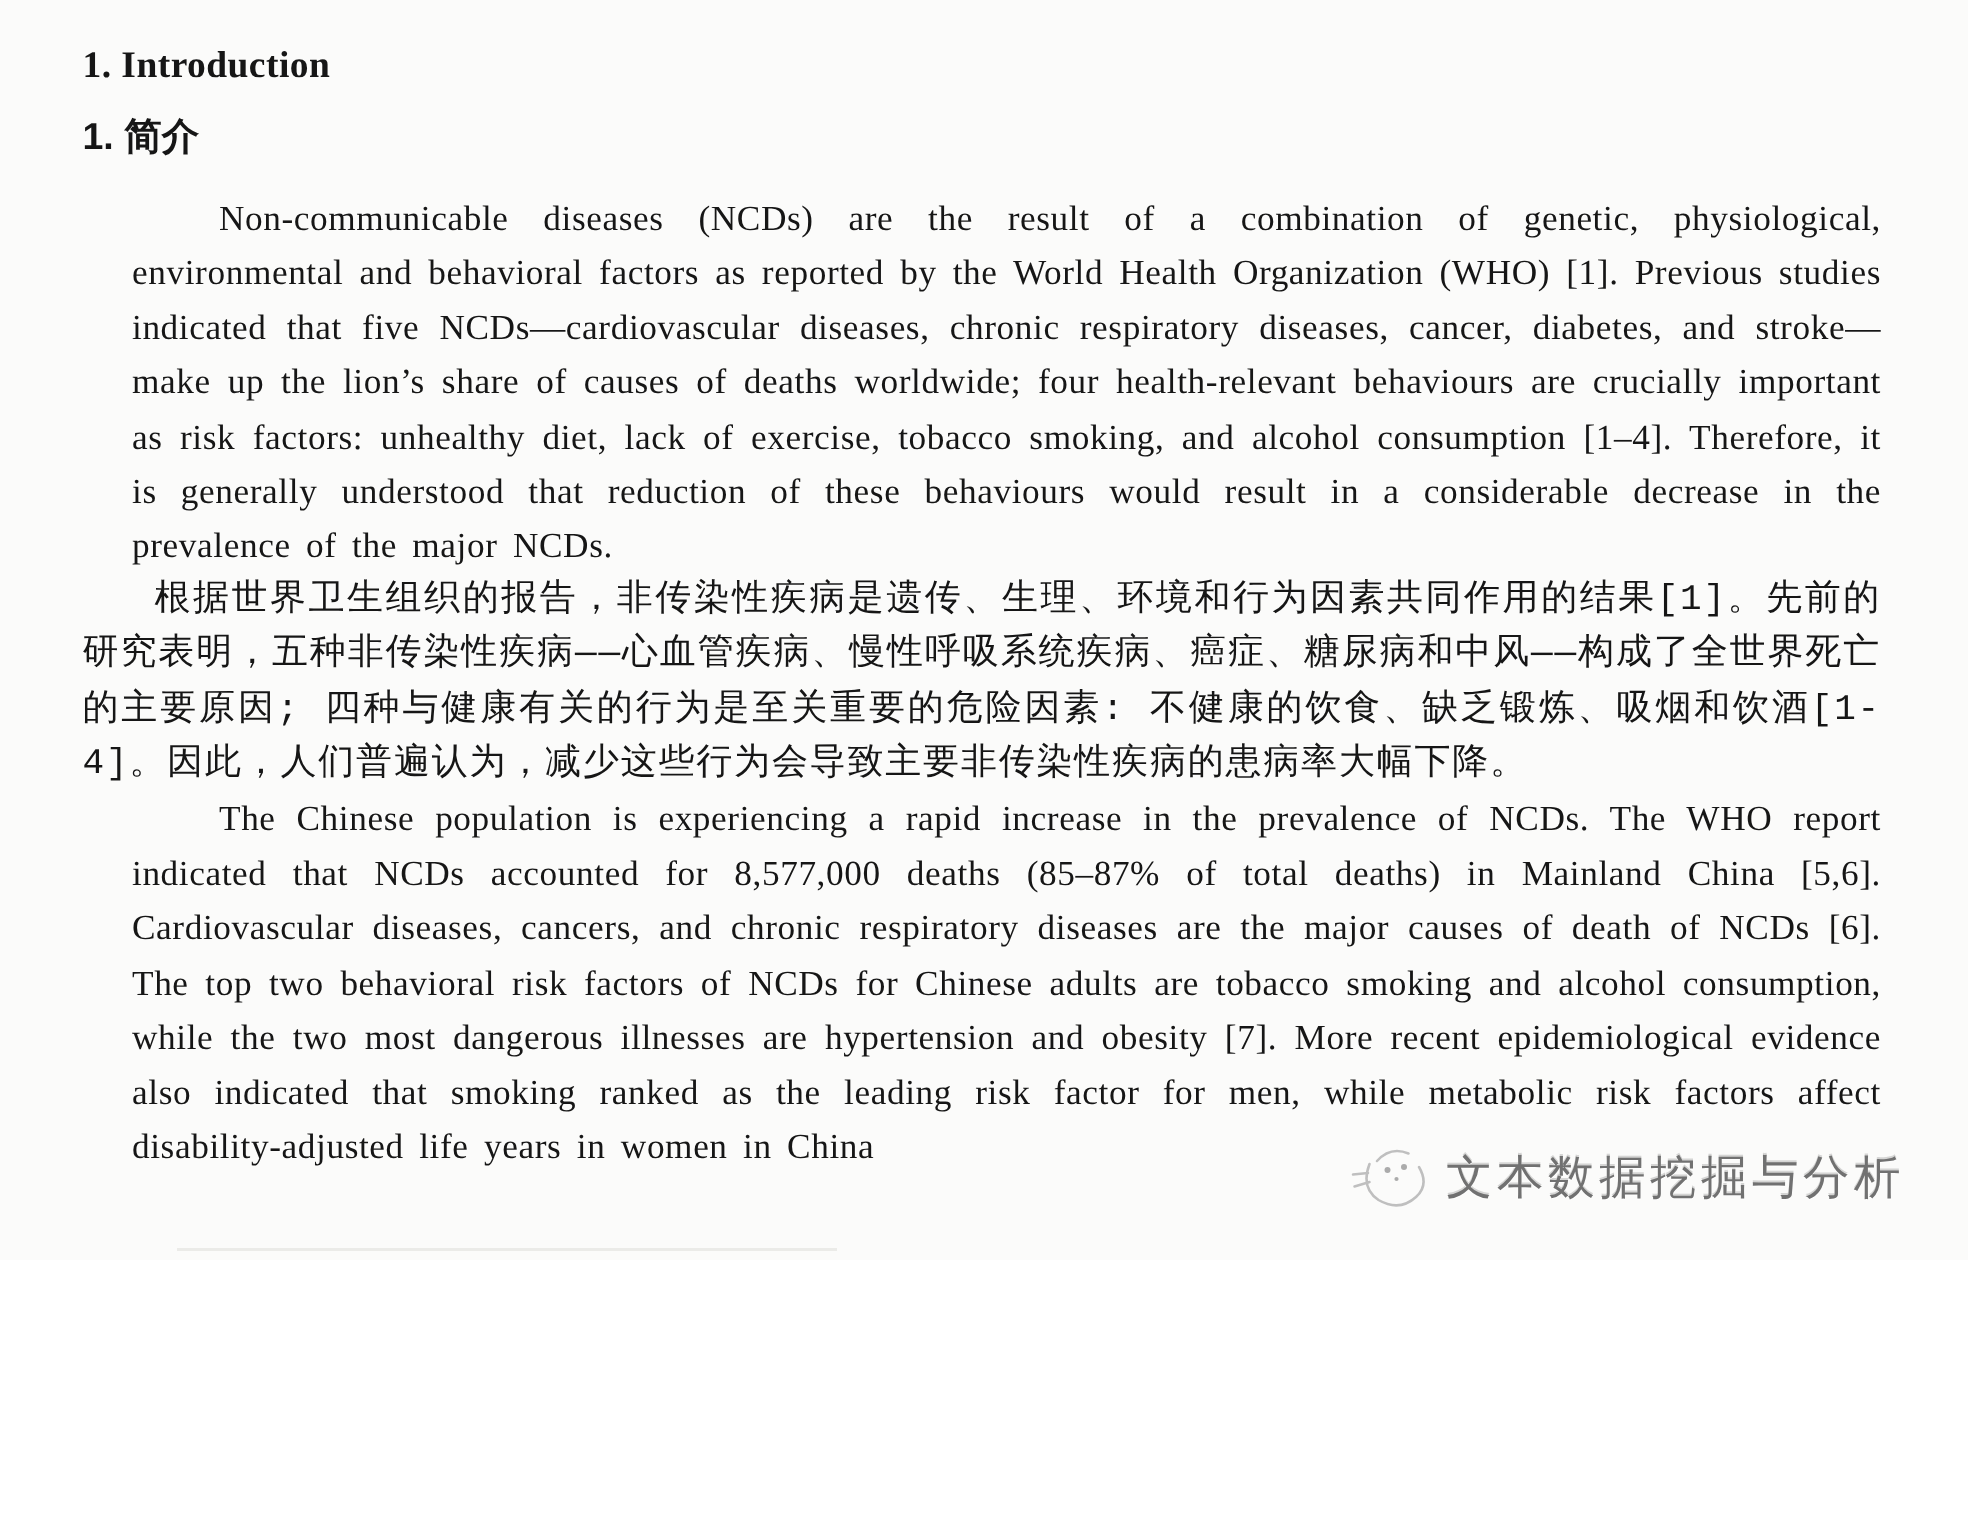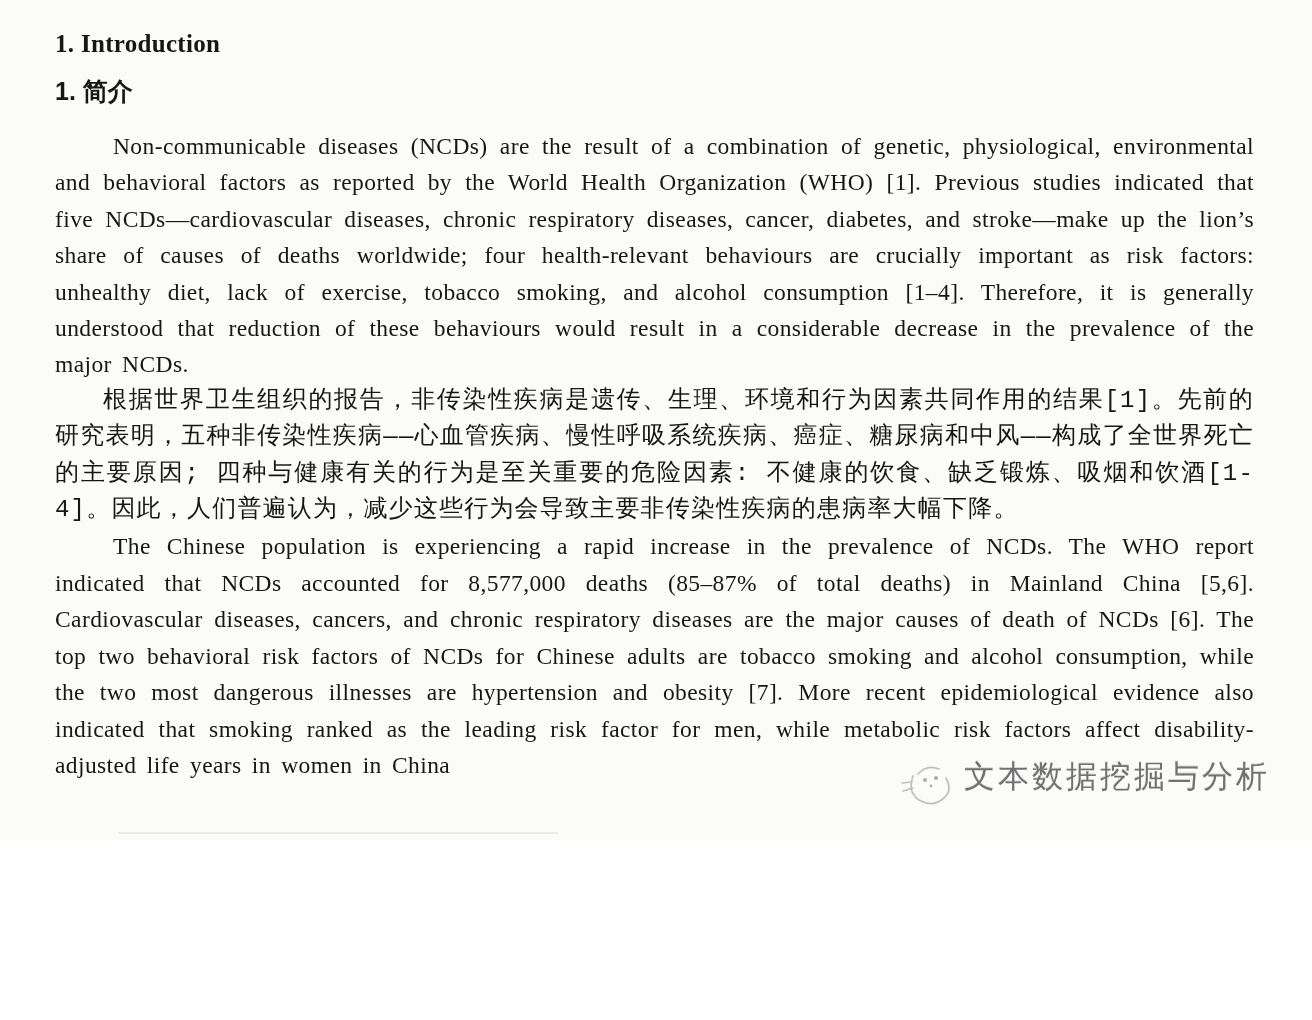--- a/index.html
+++ b/index.html
@@ -39,34 +39,35 @@
     text-align: justify;
     text-justify: inter-word;
   }
   .para.en {
     font-family: "Liberation Serif", "DejaVu Serif", serif;
     font-size: 23.5px;
     line-height: 36.4px;
     text-indent: 58px;
     word-spacing: 4px;
     letter-spacing: 0.4px;
+    margin-left: 33px;
   }
   .para.zh {
     font-family: Liberation Mono, monospace;
     font-size: 24px;
     line-height: 36.4px;
     text-indent: 2em;
     letter-spacing: 1.2px;
   }
   .watermark {
     position: absolute;
     right: 42px;
     bottom: 26px;
     display: flex;
-    align-items: flex-start;
+    align-items: center;
     gap: 4px;
     pointer-events: none;
   }
   .watermark-logo {
     width: 62px;
     height: 58px;
     opacity: 0.9;
   }
   .watermark-text {
     font-family: "Liberation Sans", "DejaVu Sans", sans-serif;

